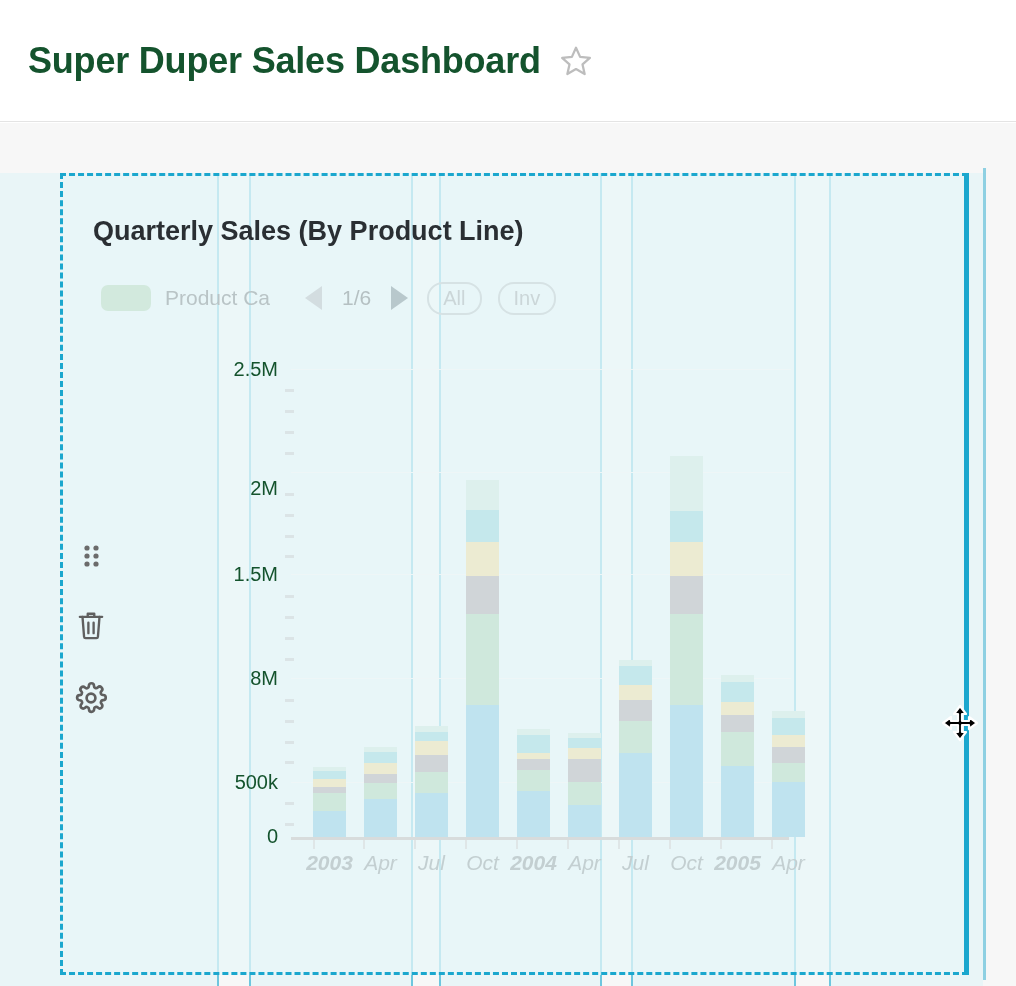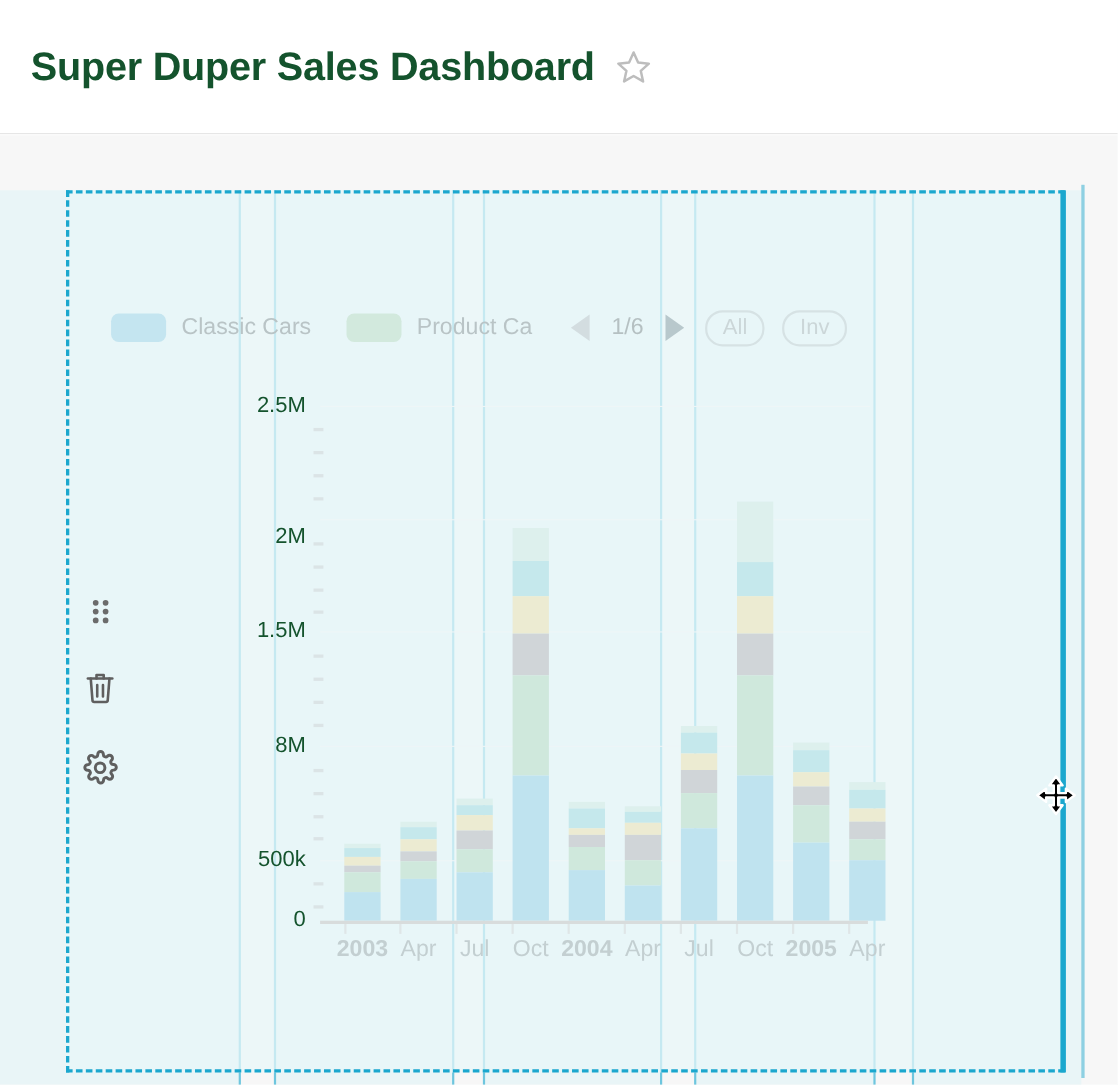--- a/index.html
+++ b/index.html
@@ -112,21 +112,21 @@
   #axis-baseline {
     position: absolute; left: 228px; top: 511px; width: 498px; height: 3px; background: #d8dcdc;
   }
   #bars-layer { position: absolute; left: 228px; top: 0; width: 500px; height: 511px; }
   .bar { position: absolute; bottom: 0; width: 33px; }
   .bar-seg { width: 100%; }
   .x-tick {
     position: absolute; top: 514px; width: 2px; height: 9px; background: #dfe6e7;
   }
   #x-axis-labels {
-    position: absolute; left: 228px; top: 525px; width: 500px; height: 40px;
+    position: absolute; left: 228px; top: 525px; width: 500px; height: 40px; font-style: italic;
   }
   .x-label {
     position: absolute; font-size: 21px; color: #c3cfd1;
     transform: translateX(-50%); white-space: nowrap;
   }
   .x-label.is-year { font-weight: bold; color: #c3cfd1; }
 
   
   #panel-toolbar {
     position: absolute; left: 8px; top: 365px;
@@ -162,27 +162,24 @@
   <div class="grid-guide" style="left:249px;"></div>
   <div class="grid-guide" style="left:411px;"></div>
   <div class="grid-guide" style="left:439px;"></div>
   <div class="grid-guide" style="left:600px;"></div>
   <div class="grid-guide" style="left:631px;"></div>
   <div class="grid-guide" style="left:794px;"></div>
   <div class="grid-guide" style="left:829px;"></div>
 
   <div id="chart-panel">
 
+    <div id="chart-title">Quarterly Sales (By Product Line)</div>
 
     <div id="legend-row">
 
-      <div class="legend-item">
-        <span class="legend-swatch" style="background:#c4e5f0;"></span>
-        <span class="legend-label">Classic Cars</span>
-      </div>
 
       <div class="legend-item" id="legend-vintage">
         <span class="legend-swatch" style="background:#d2e9dd;"></span>
         <span class="legend-label">Product Ca</span>
       </div>
 
       <span class="pager-arrow">
         <svg width="26" height="30" viewBox="0 0 26 30">
             <polygon points="20,3 20,27 3,15" fill="#d3dde0"></polygon>
           </svg>

